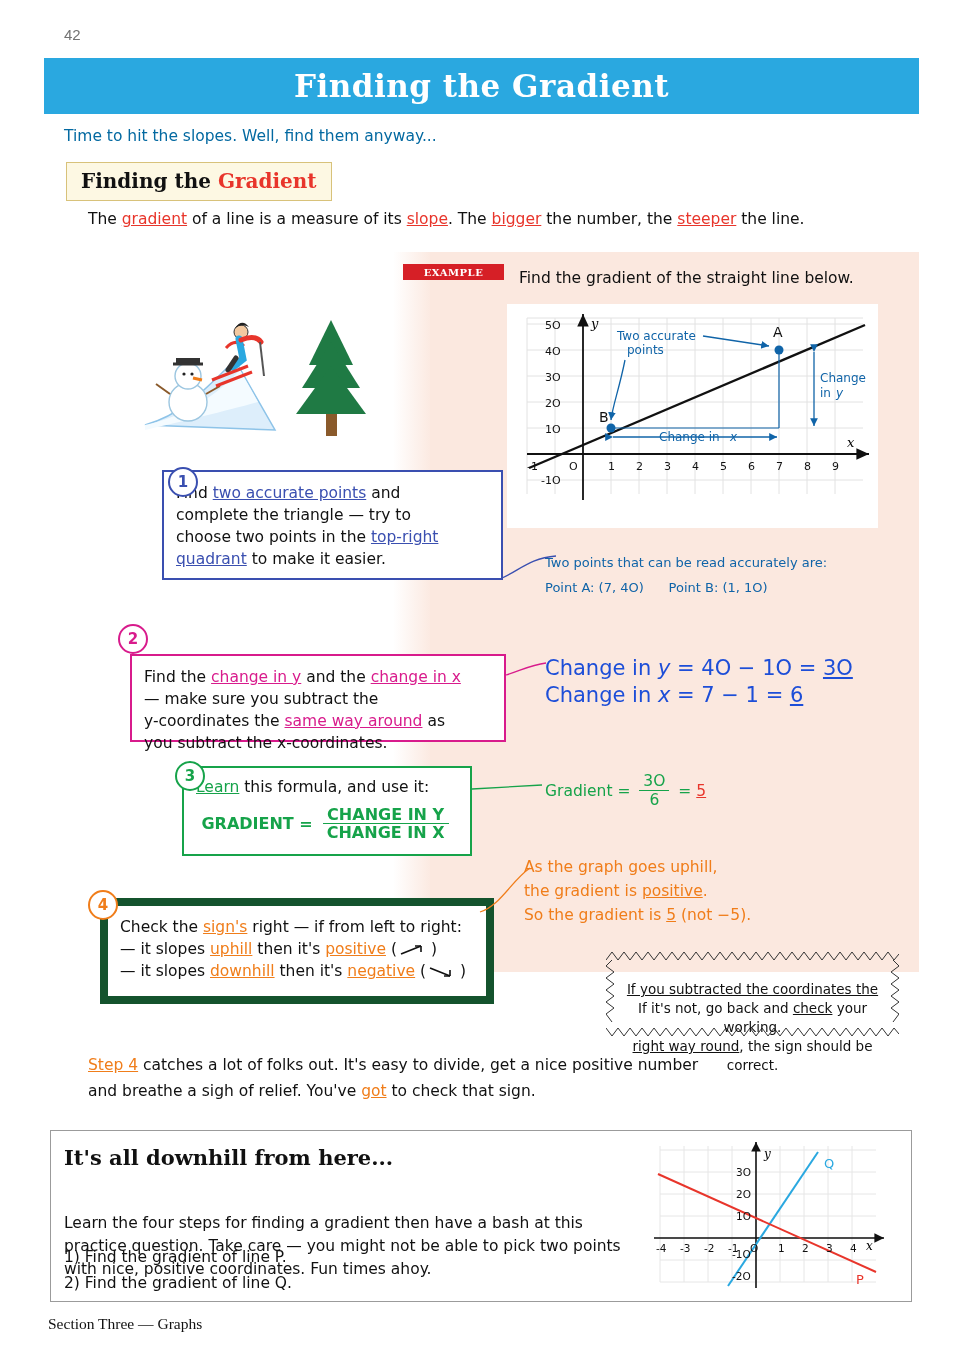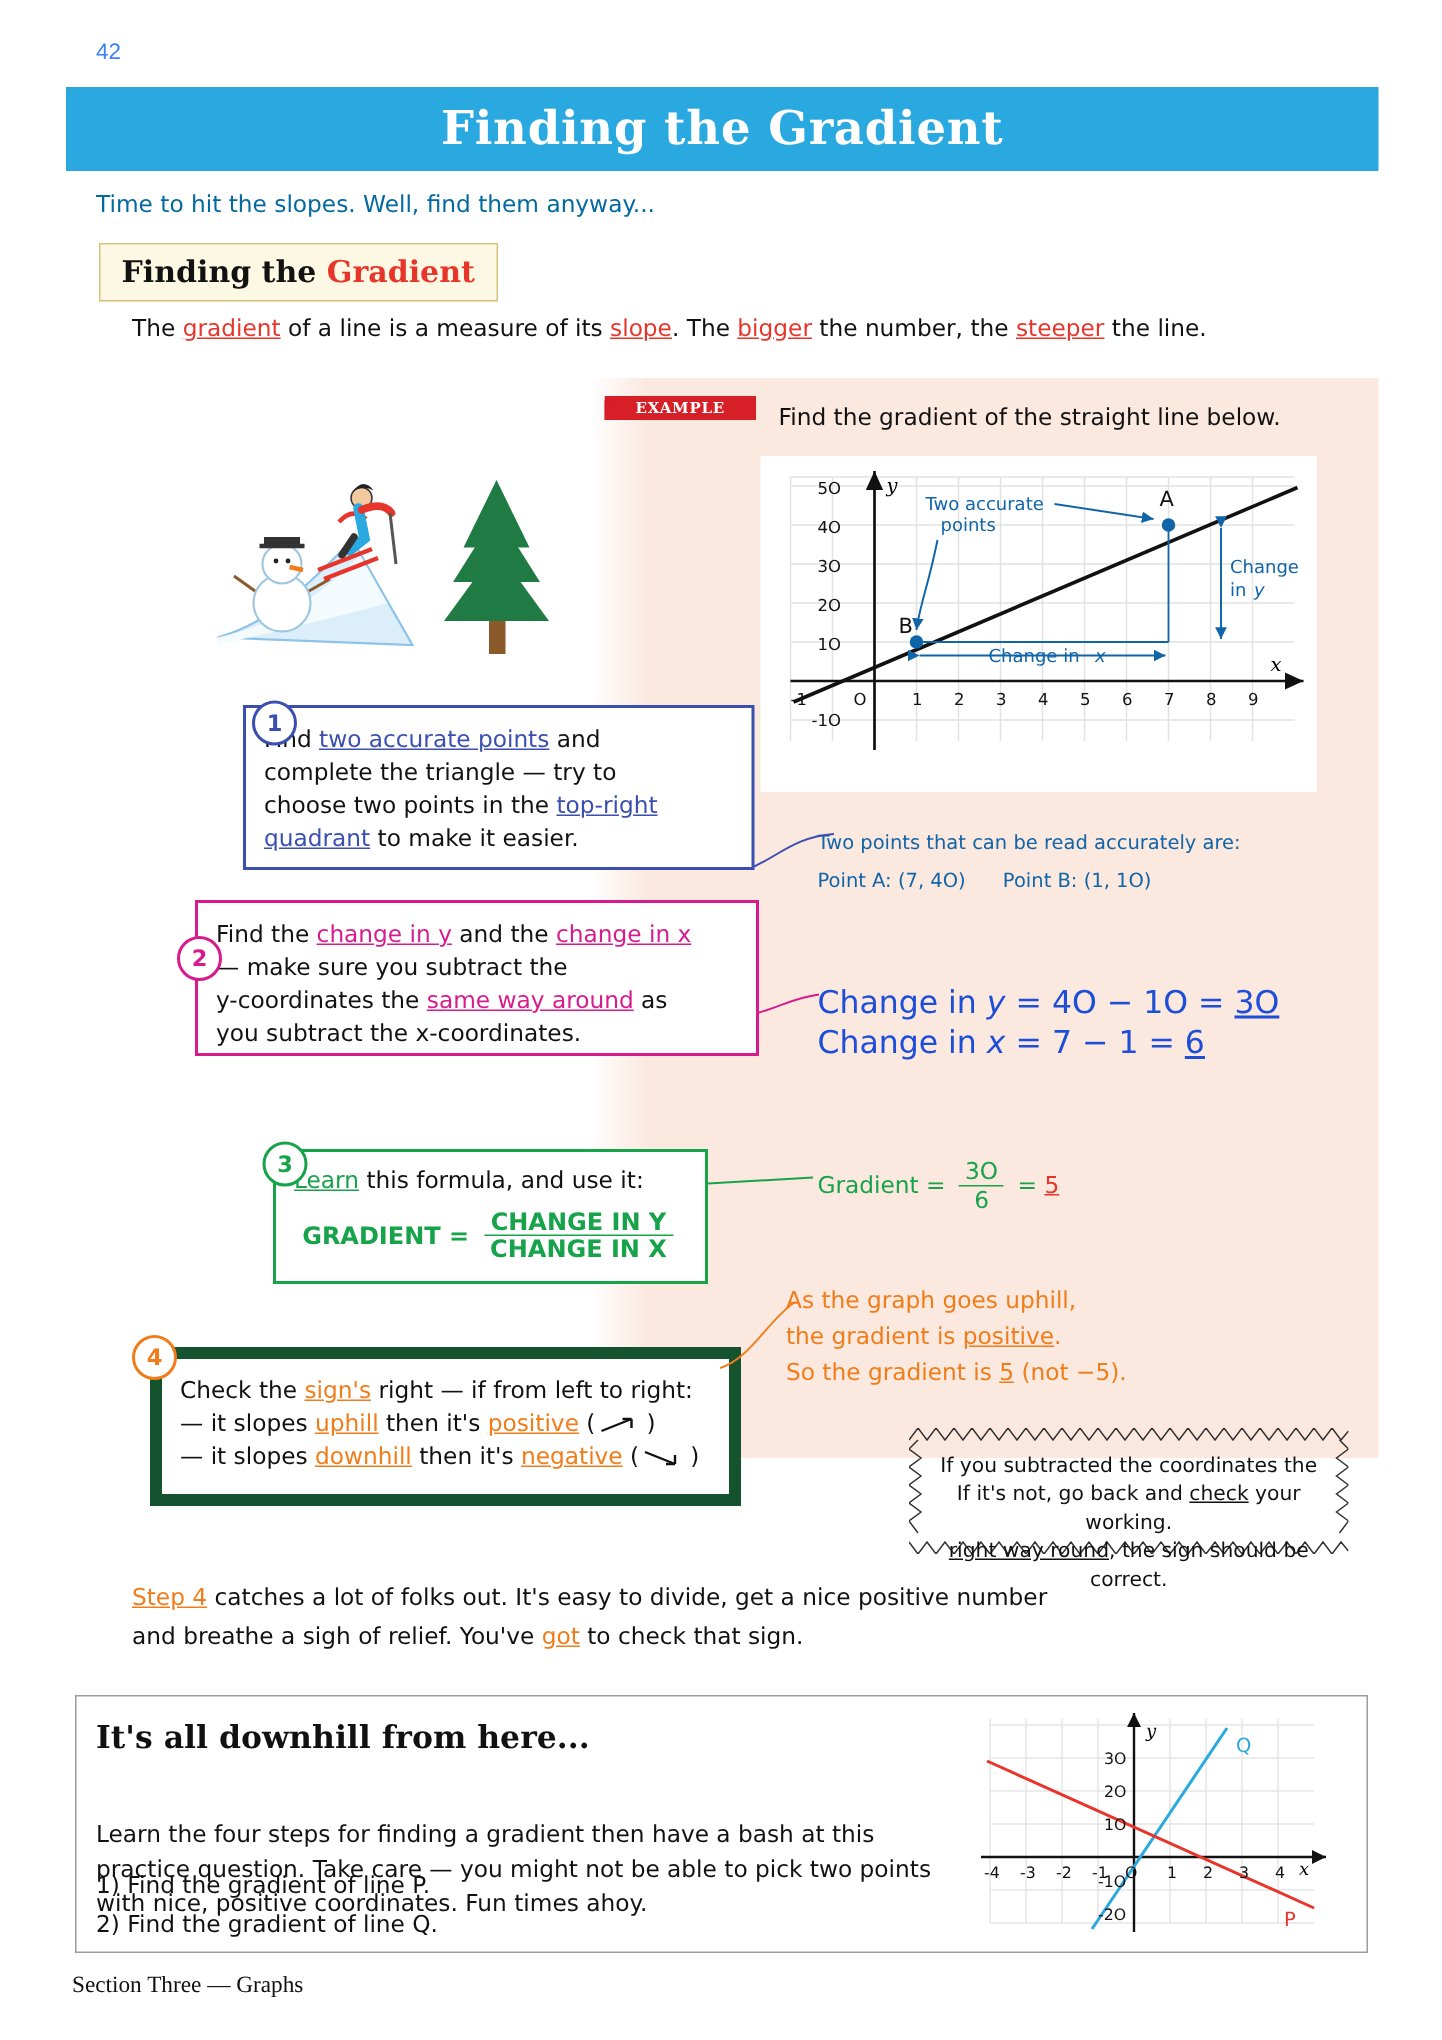--- a/index.html
+++ b/index.html
@@ -5,21 +5,21 @@
   html,body{margin:0;padding:0;}
   body{
     width:961px;height:1360px;
     background:#ffffff;
     font-family:"DejaVu Sans", sans-serif;
     position:relative;
     overflow:hidden;
     color:#111;
   }
   .page-num{
-    position:absolute;left:64px;top:26px;font-size:15px;color:#3b82f6;
+    position:absolute;left:64px;top:26px;font-size:15px;color:#737373;
     font-family:"Liberation Sans", sans-serif;
   }
   .title-bar{
     position:absolute;left:44px;top:58px;width:875px;height:56px;
     background:#2aa8e0;display:flex;align-items:center;justify-content:center;
   }
   .title-bar .t{
     color:#fff;font-size:31px;font-weight:bold;
     font-family:"DejaVu Serif", serif;letter-spacing:.5px;
   }
@@ -60,21 +60,21 @@
   .graph-box{
     position:absolute;left:507px;top:304px;width:371px;height:224px;background:#fff;
   }
   .pts-text{
     position:absolute;left:545px;top:550px;font-size:13px;color:#1064a8;line-height:25px;
   }
   .step{
     position:absolute;box-sizing:border-box;background:#fff;
   }
   .step1{left:162px;top:470px;width:341px;height:110px;border:2px solid #3a4fb0;}
-  .step2{left:130px;top:600px;width:376px;height:104px;border:2px solid #d81b8c;}
+  .step2{left:130px;top:654px;width:376px;height:88px;border:2px solid #d81b8c;}
   .step3{left:182px;top:766px;width:290px;height:90px;border:2px solid #16a34a;}
   .step4{left:100px;top:898px;width:394px;height:106px;border:8px solid #14532d;}
   .step-body{font-size:15.5px;line-height:22px;padding:10px 12px;}
   .circ{
     position:absolute;width:26px;height:26px;border-radius:50%;
     display:flex;align-items:center;justify-content:center;
     font-size:15px;font-weight:bold;background:#fff;
   }
   .c1{left:168px;top:467px;border:2px solid #3a4fb0;color:#3a4fb0;}
   .c2{left:118px;top:624px;border:2px solid #d81b8c;color:#d81b8c;}
@@ -91,21 +91,21 @@
   .frac .n{display:block;border-bottom:1.6px solid currentColor;padding:0 4px;line-height:17px;}
   .frac .d{display:block;padding:0 4px;line-height:18px;}
   .formula{
     text-align:center;margin-top:8px;font-size:16px;font-weight:bold;color:#16a34a;
     display:flex;align-items:center;justify-content:center;gap:6px;
   }
   .tip{
     position:absolute;left:610px;top:958px;width:285px;height:72px;
     font-size:13.5px;line-height:19px;text-align:center;padding-top:6px;box-sizing:border-box;
   }
-  .tip .l1{margin-top:4px;}
+  .tip .l1{margin-top:16px;text-decoration:underline;}
   .jag{position:absolute;left:606px;top:952px;width:293px;height:84px;}
   .step4note{
     position:absolute;left:88px;top:1052px;font-size:15.5px;line-height:26px;
   }
   .summary{
     position:absolute;left:50px;top:1130px;width:862px;height:172px;
     border:1px solid #9b9b9b;box-sizing:border-box;background:#fff;
   }
   .sum-title{
     position:absolute;left:64px;top:1145px;font-size:21px;font-weight:bold;

